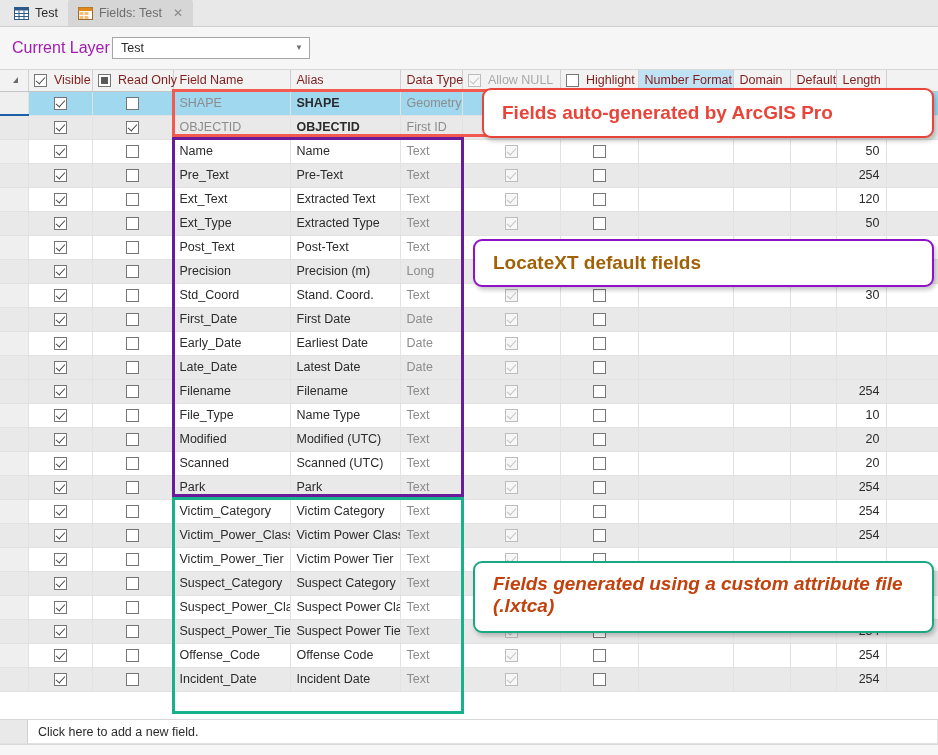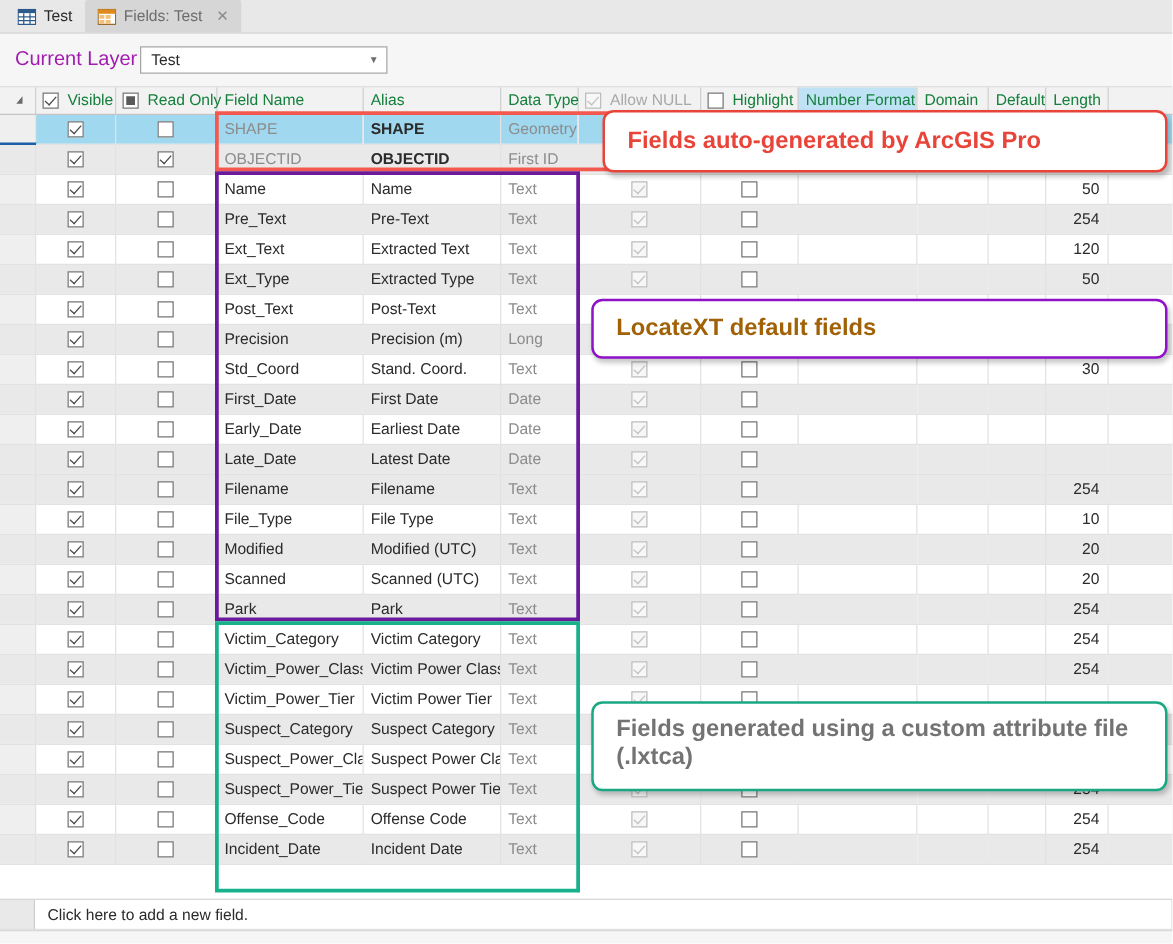--- a/index.html
+++ b/index.html
@@ -37,21 +37,21 @@
     display:flex;align-items:center;justify-content:space-between;
     padding:0 6px 0 8px;box-sizing:border-box;font-size:12.5px;color:#2b2b2b;
   }
   .combo .caret{color:#6e6e6e;font-size:8px;line-height:1;}
   
   .gridwrap{position:relative;}
   table.grid{border-collapse:collapse;table-layout:fixed;width:938px;}
   table.grid th{
     height:21px;background:#f2f2f2;border-right:1px solid #d0d0d0;
     border-bottom:1px solid #c4c4c4;
-    font-weight:normal;font-size:12.5px;color:#15803d;
+    font-weight:normal;font-size:12.5px;color:#7f1d1d;
     text-align:left;padding:0 0 0 6px;white-space:nowrap;box-sizing:border-box;
   }
   table.grid th.numfmt{background:#bfe3f5;margin-left:36px;}
   table.grid th.dim{color:#a8a8a8;}
   table.grid th.hcheck{padding-left:5px;}
   table.grid td{
     height:24px;border-right:1px solid #e2e2e2;border-bottom:1px solid #e2e2e2;
     font-size:12.5px;padding:0 6px;box-sizing:border-box;white-space:nowrap;
     overflow:hidden;
   }
@@ -99,21 +99,21 @@
     display:flex;align-items:center;padding-left:10px;font-size:12.5px;color:#2b2b2b;
     box-sizing:border-box;border-right:1px solid #e2e2e2;}
   .ann-box{
     position:absolute;box-sizing:border-box;background:#fff;
     border-radius:9px;display:flex;align-items:center;
     font-weight:bold;line-height:1.18;
     box-shadow:2px 3px 4px rgba(0,0,0,.22);
   }
   .ann-red{border:2.5px solid #e8443a;color:#e8443a;}
   .ann-purple{border:2.5px solid #8f12c9;color:#a16207;}
-  .ann-teal{border:2.5px solid #1aa882;color:#737373;}
+  .ann-teal{border:2.5px solid #1aa882;color:#c2410c;font-style:italic;}
   .hl{position:absolute;box-sizing:border-box;background:transparent;}
   .hl-red{border:3px solid #f4594f;}
   .hl-purple{border:3px solid #6a1b9a;}
   .hl-teal{border:3px solid #17b18b;}
 </style>
 </head>
 <body>
 
 <div class="tabstrip">
   <div class="tab inactive">
@@ -393,21 +393,21 @@
           <td></td>
           <td></td>
           <td class="num">254</td>
           <td></td>
         </tr>
         <tr class="odd">
           <td class="rowhdr"></td>
           <td class="cbcell"><span class="cb chk"></span></td>
           <td class="cbcell"><span class="cb"></span></td>
           <td>File_Type</td>
-          <td>File Type</td>
+          <td>Name Type</td>
           <td class="grey">Text</td>
           <td class="cbcell"><span class="cb chk dis"></span></td>
           <td class="cbcell"><span class="cb"></span></td>
           <td></td>
           <td></td>
           <td></td>
           <td class="num">10</td>
           <td></td>
         </tr>
         <tr class="even">

